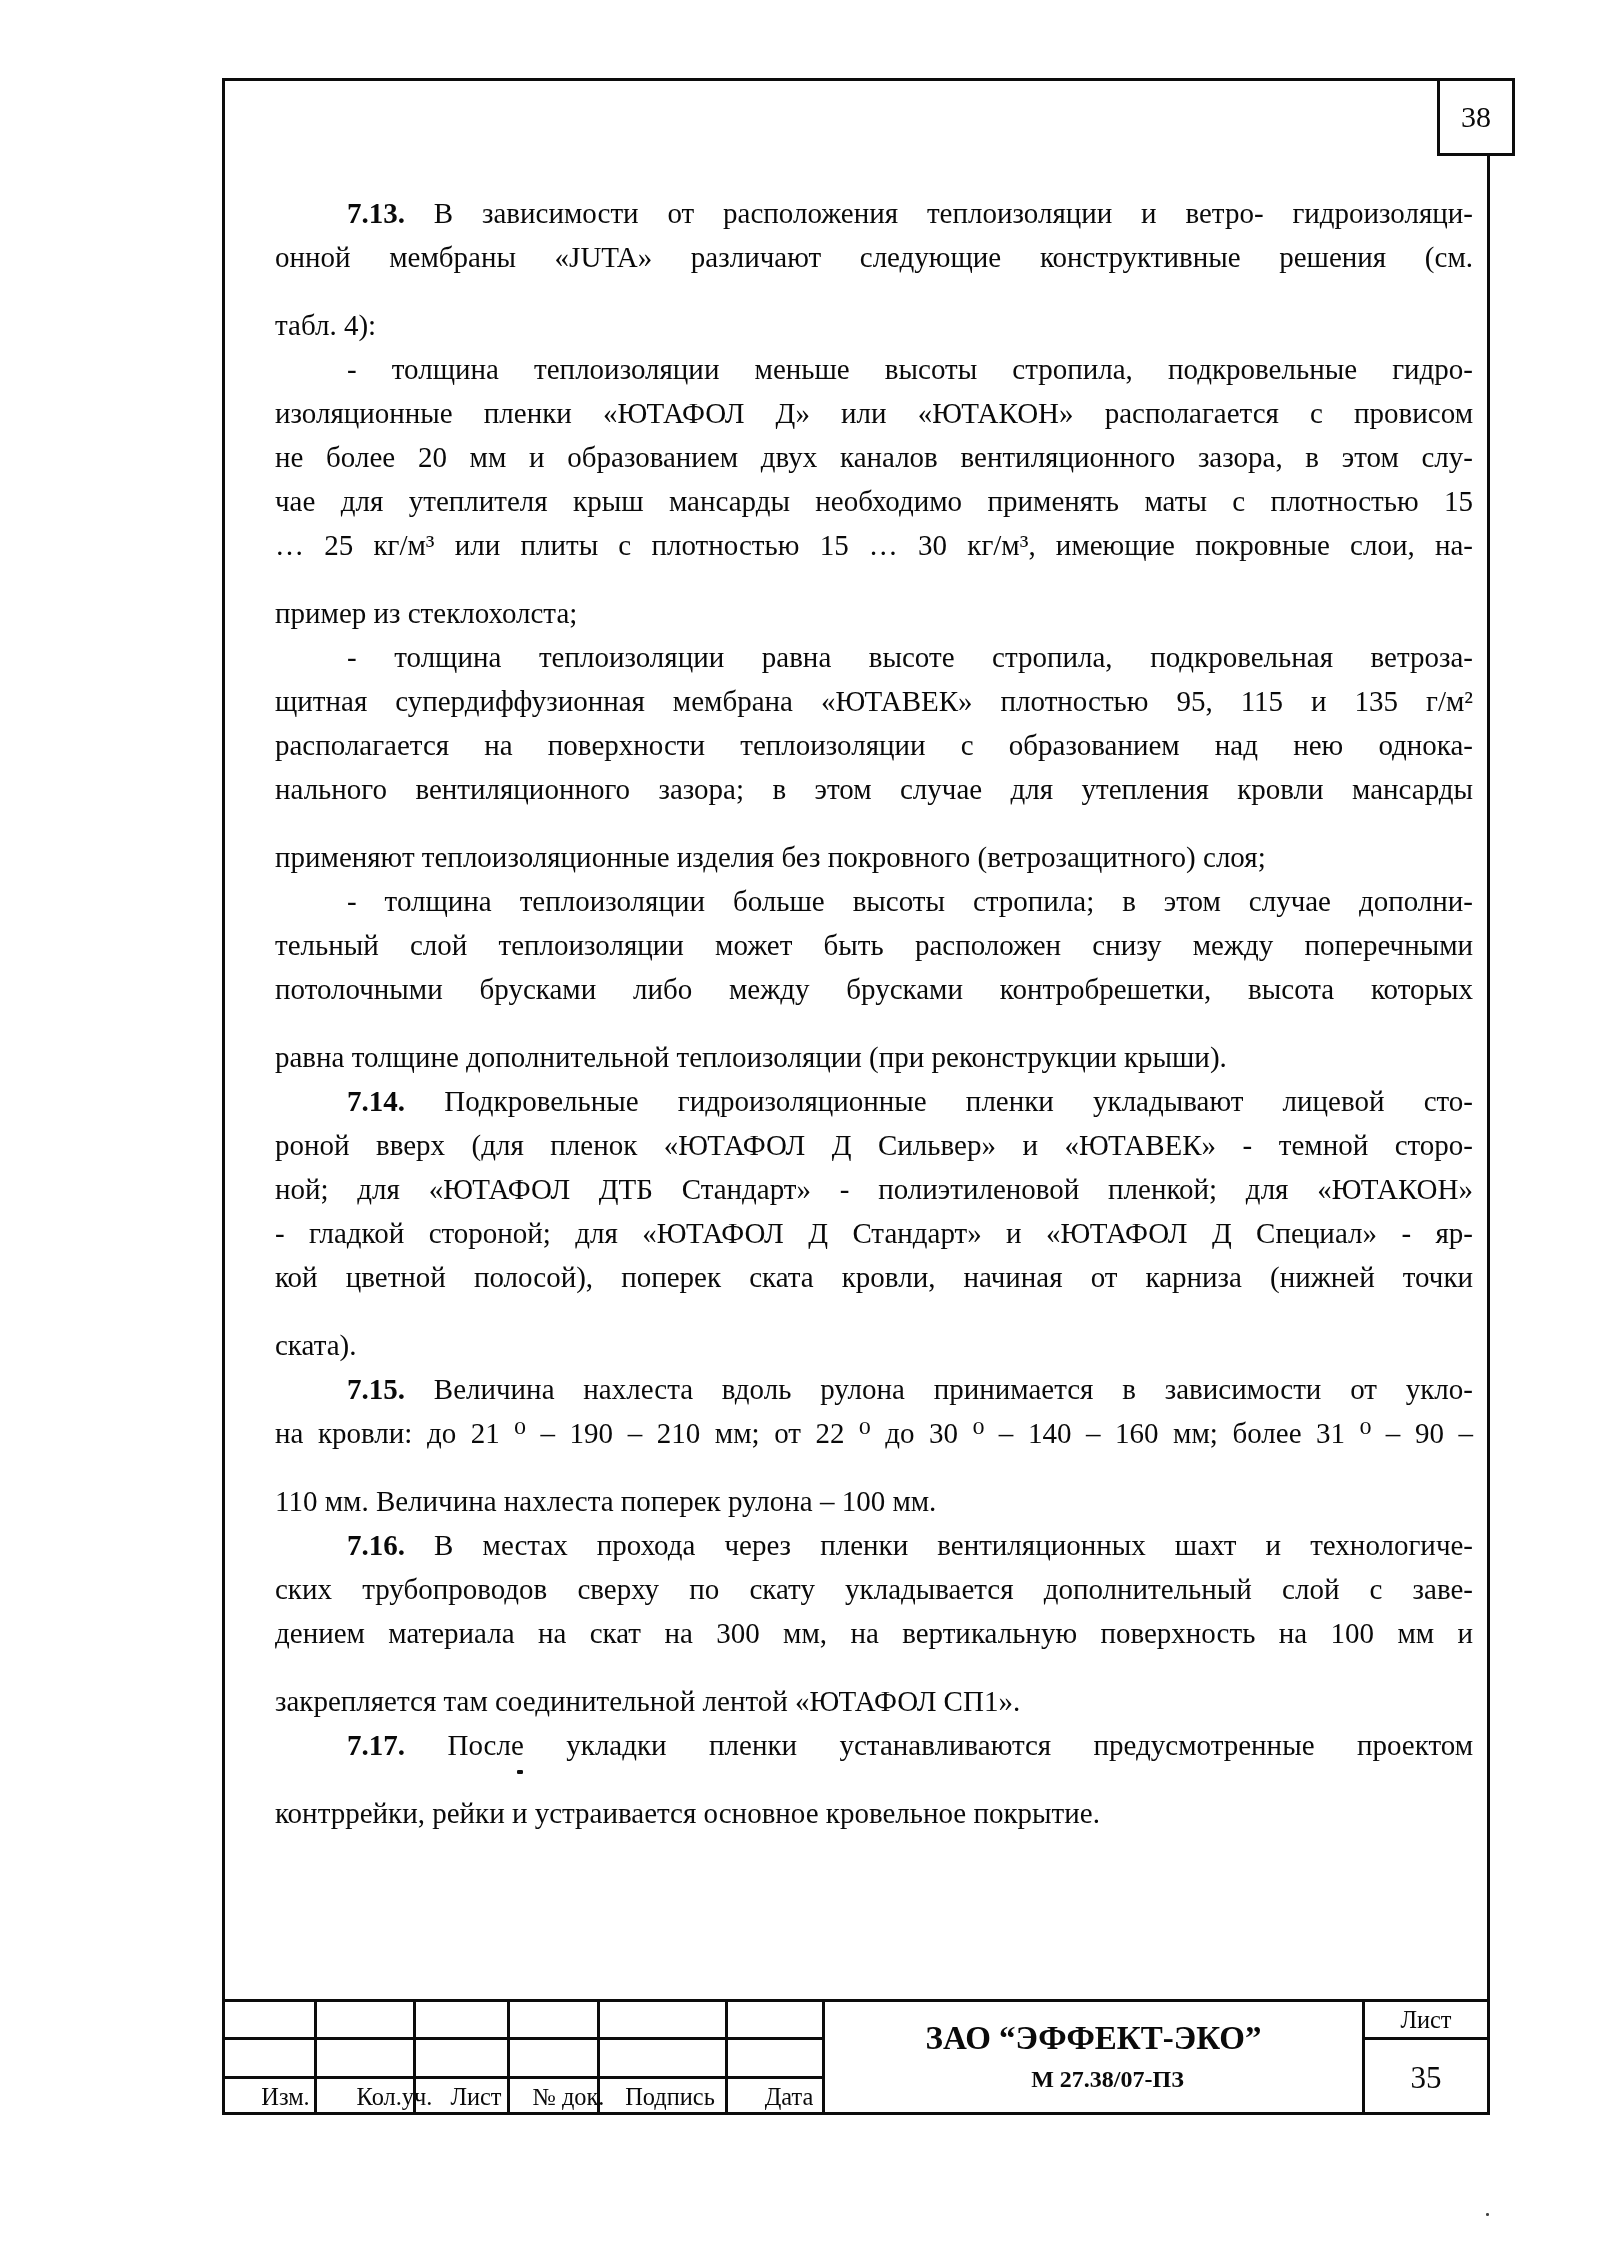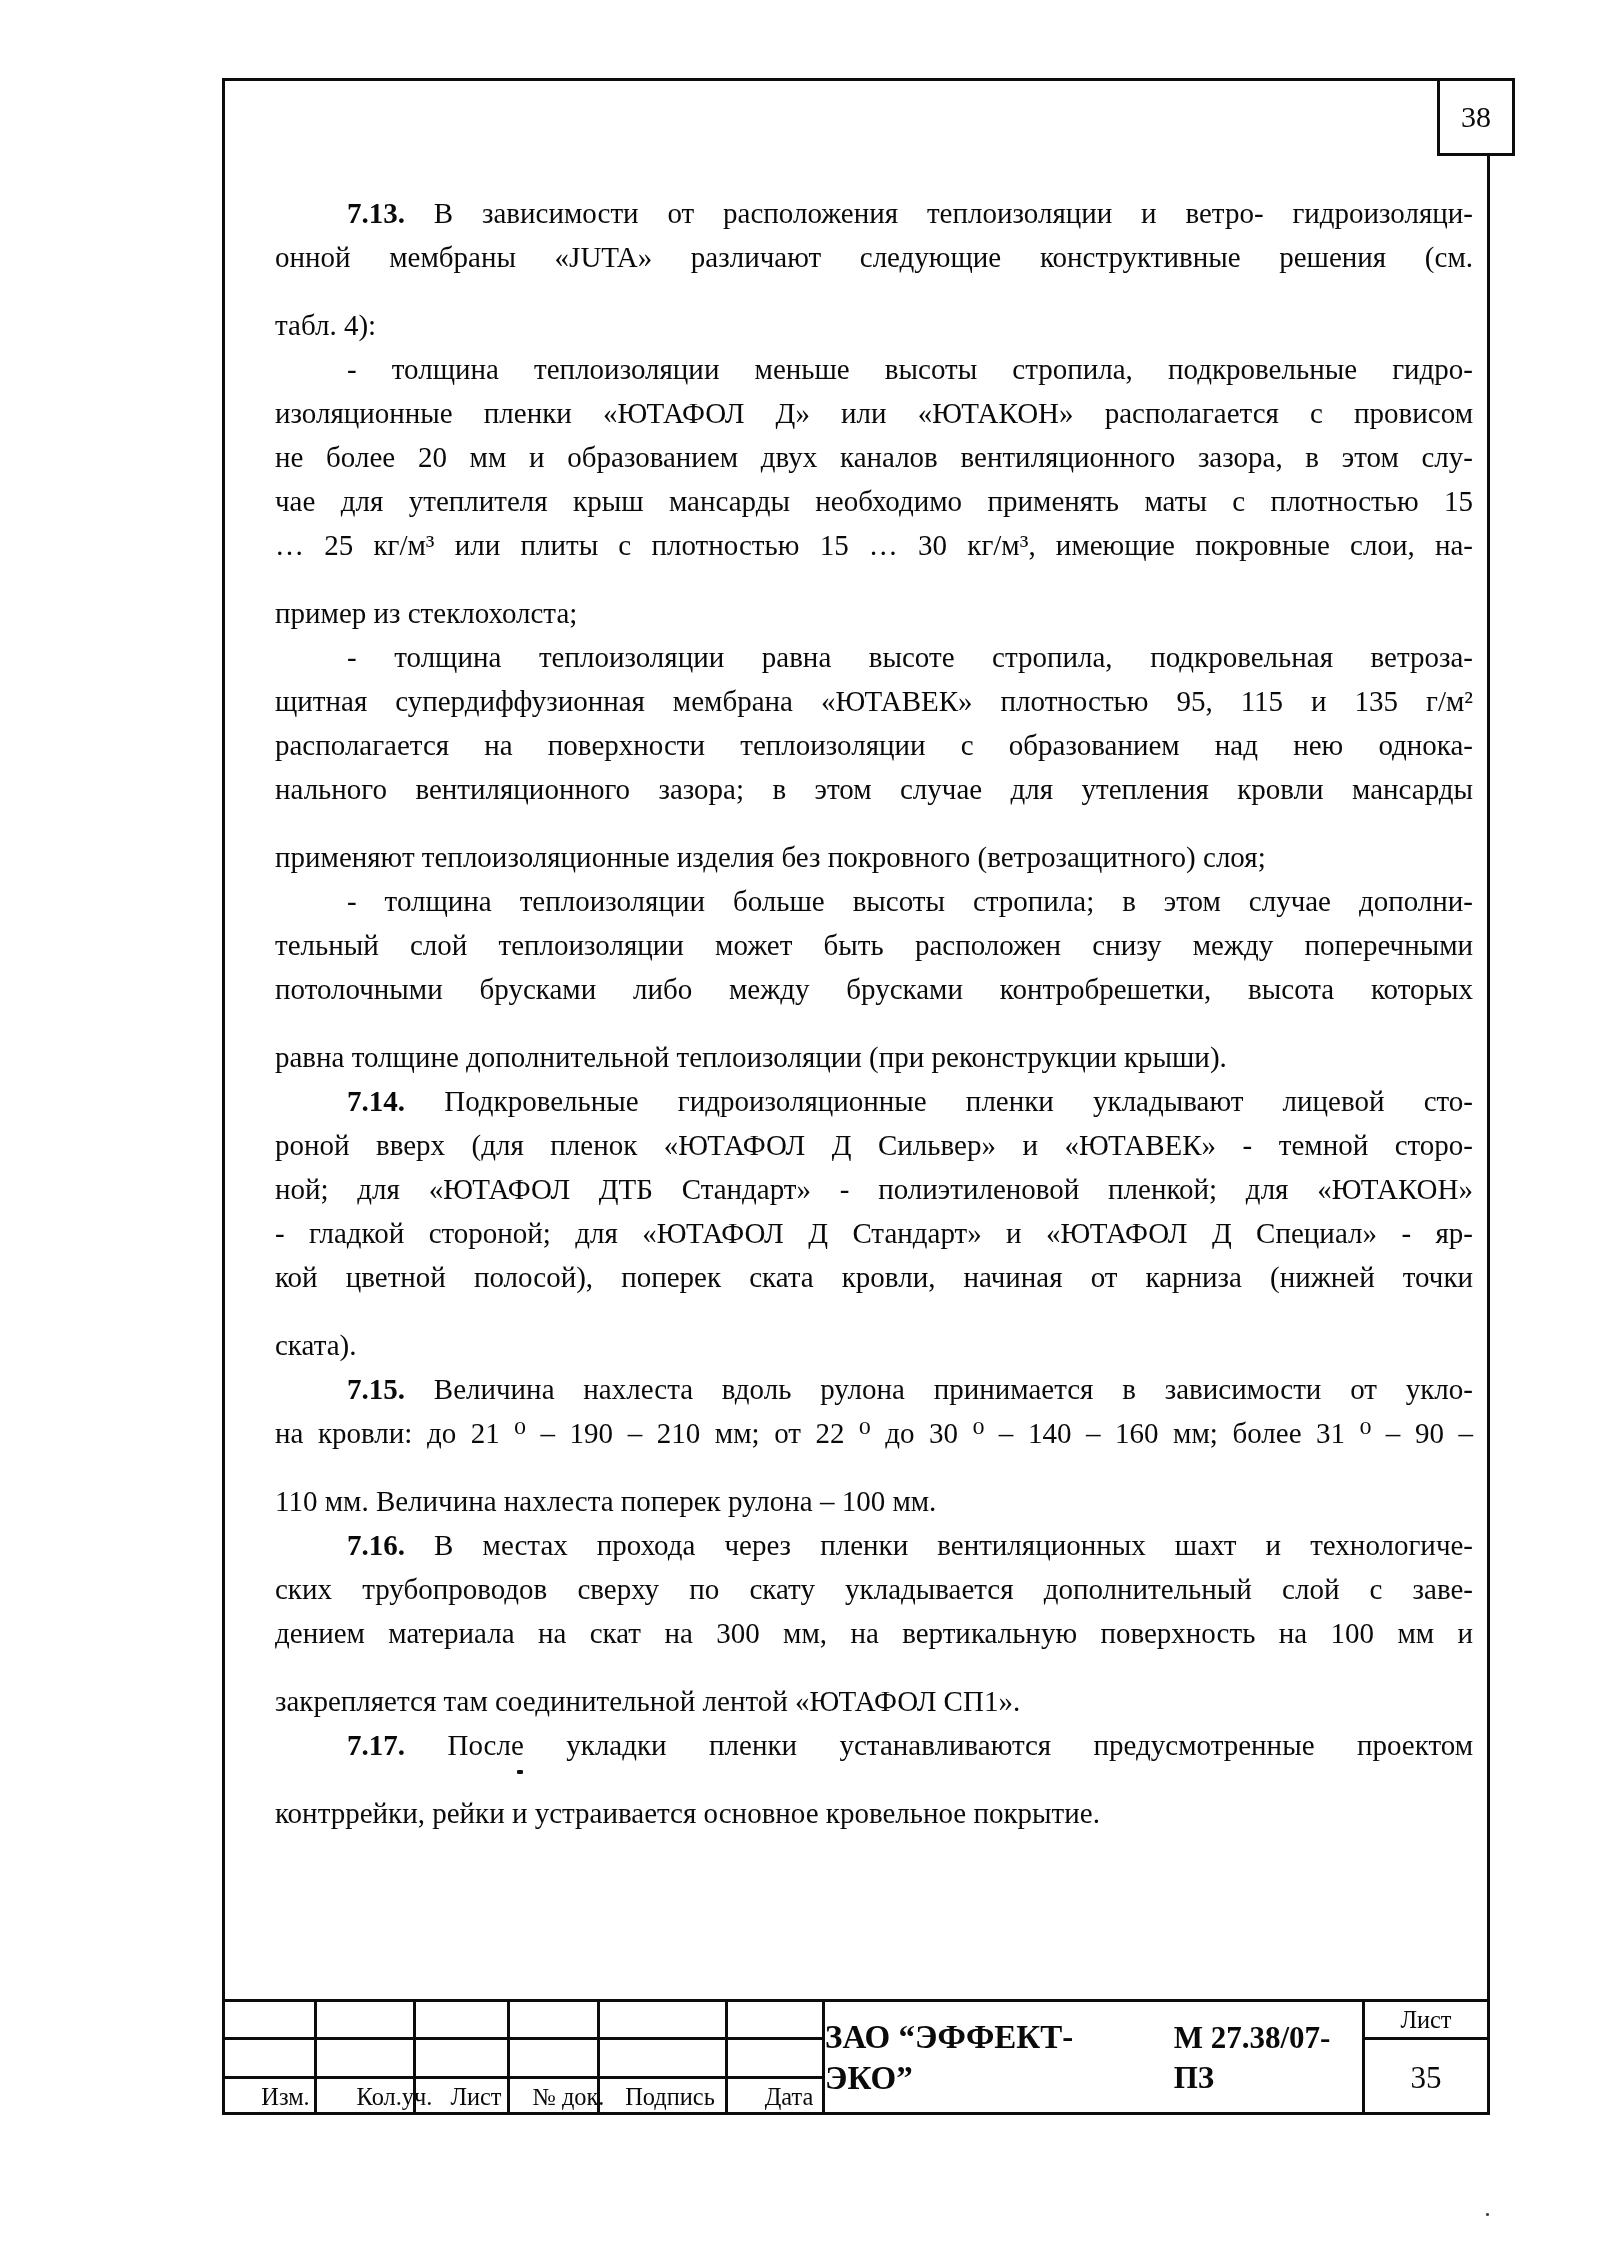--- a/index.html
+++ b/index.html
@@ -40,25 +40,25 @@
   }
   .vline{position:absolute;top:0;width:3.2px;height:113px;background:#0c0c0c;}
   .hline{position:absolute;height:3.2px;background:#0c0c0c;}
   .cell-label{
     position:absolute;top:77px;height:35px;display:flex;align-items:center;justify-content:center;
     font-size:24.4px;
     padding-left:16px;
   }
   #org-cell{
     position:absolute;left:600px;top:3.2px;width:537px;height:106px;
-    display:flex;flex-direction:row;align-items:center;justify-content:center;
+    display:flex;flex-direction:column;align-items:center;justify-content:center;
     font-weight:bold;
   }
   #org-name{font-size:33px;line-height:41px;}
-  #doc-number{font-size:31px;line-height:40px;margin-left:28px;}
+  #doc-number{font-size:24px;line-height:40px;margin-left:28px;}
   #sheet-label-cell{
     position:absolute;left:1140px;top:0;width:122px;height:35px;
     display:flex;align-items:center;justify-content:center;font-size:24.4px;
   }
   #sheet-number-cell{
     position:absolute;left:1140px;top:39px;width:122px;height:74px;
     display:flex;align-items:center;justify-content:center;font-size:31px;
   }
   .ink-dot{position:absolute;background:#111;border-radius:1.3px;}
   #ink-dot-1{left:517px;top:1770px;width:5.8px;height:3.9px;}

